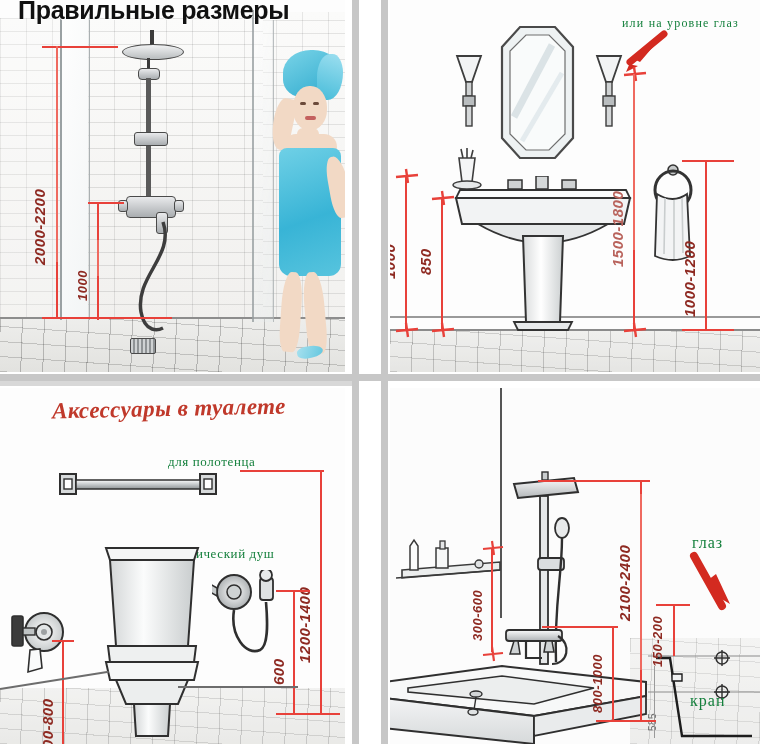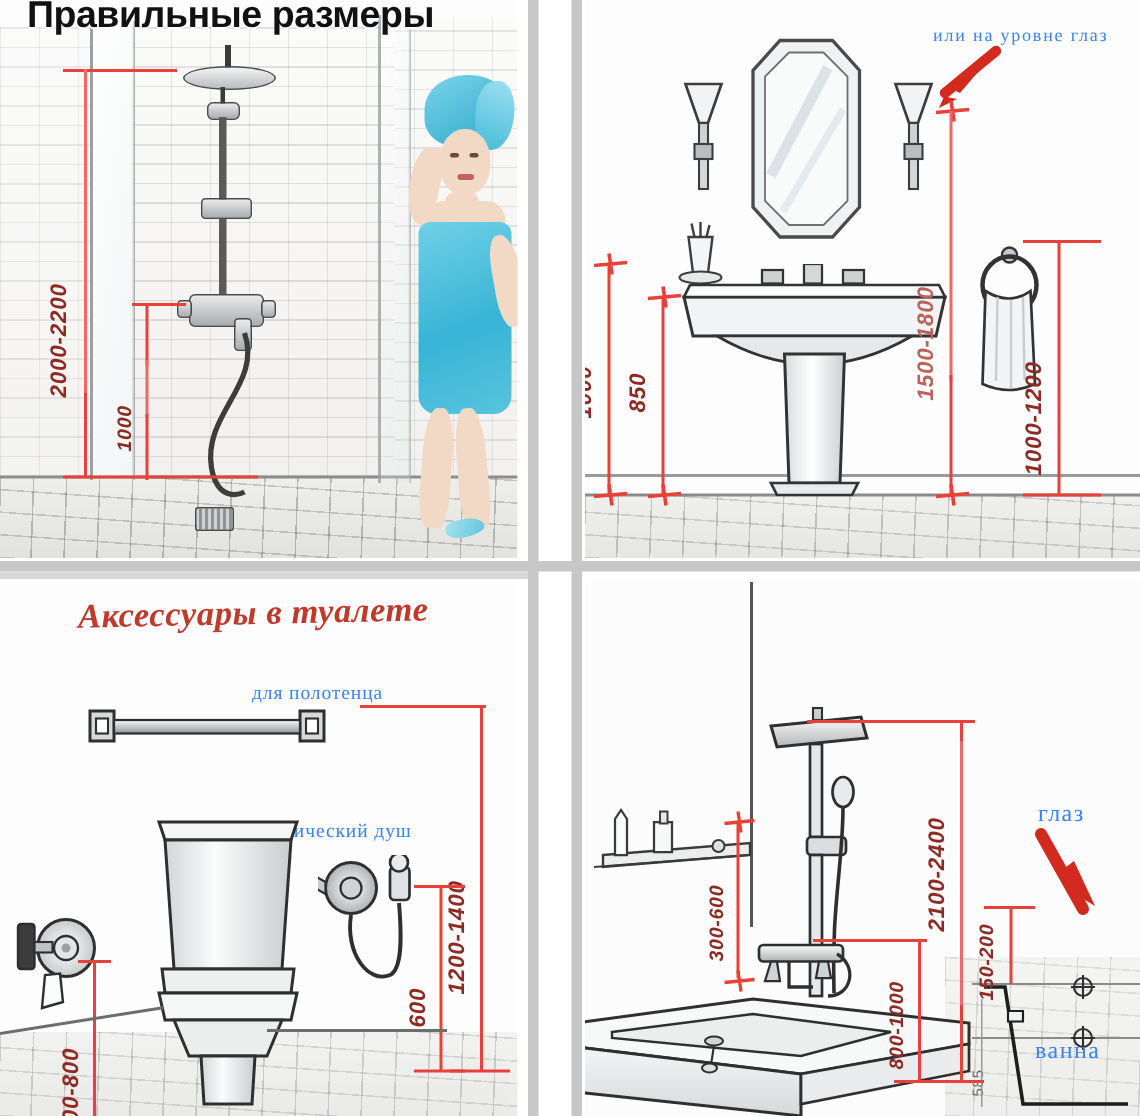--- a/index.html
+++ b/index.html
@@ -88,21 +88,21 @@
     white-space: nowrap;
     transform-origin: left bottom;
     transform: rotate(-90deg);
   }
   .dimlabel.sm { font-size: 13px; }
   .dimlabel.xs { font-size: 10px; color: #6b6b6b; font-style: normal; font-weight: normal; }
 
   .handwrite {
     position: absolute;
     font-family: "Liberation Serif", serif;
-    font-size: 14px; color: #3b82f6;
+    font-size: 14px; color: #15803d;
     letter-spacing: 0.6px; white-space: nowrap; text-align: right;
   }
   .handwrite.ltr { letter-spacing: 1.2px; }
 
   .arrow-red { position: absolute; }
 
   
   .skin  { position: absolute; background: #f2d9c5; }
   .towel { position: absolute; background: linear-gradient(135deg,#5ec8e0,#34b3d4); }
   .metal {
@@ -453,21 +453,21 @@
         <path d="M0 6 L112 6" stroke="#8b8b8b" stroke-width="1.2"></path>
         <path d="M0 42 L112 42" stroke="#8b8b8b" stroke-width="1.2"></path>
         <path d="M8 8 L22 8 L34 86 L104 86" stroke="#1d1d1d" stroke-width="2.4" fill="none"></path>
         <path d="M24 24 L34 24 L34 31 L24 31 Z" fill="#f0f1f1" stroke="#1d1d1d" stroke-width="1.4"></path>
         <circle cx="74" cy="8" r="6" fill="none" stroke="#2f2f2f" stroke-width="1.4"></circle>
         <path d="M66 8 L82 8 M74 0 L74 16" stroke="#2f2f2f" stroke-width="1.4"></path>
         <circle cx="74" cy="42" r="6" fill="none" stroke="#2f2f2f" stroke-width="1.4"></circle>
         <path d="M66 42 L82 42 M74 34 L74 50" stroke="#2f2f2f" stroke-width="1.4"></path>
       </svg>
     </div>
-    <div class="handwrite" style="left:300px;top:304px;font-size:16px;letter-spacing:1px;">ванна</div>
+    <div class="handwrite" style="left:300px;top:304px;font-size:16px;letter-spacing:1px;">кран</div>
     <div class="dimlabel xs" style="left:268px;top:332px;">585</div>
     <div class="inkline" style="left:264px;top:278px;width:1px;height:72px;background:#9a9a9a;"></div>
 
     <div class="handwrite" style="left:302px;top:146px;font-size:16px;letter-spacing:1px;">глаз</div>
     <svg class="arrow-red" style="left:296px;top:162px;" width="56" height="70">
       <path d="M6 4 L38 60 L34 48 L44 54 L30 24 L22 30 Z" fill="#d32a20"></path>
       <path d="M8 6 L36 56" stroke="#d32a20" stroke-width="8" stroke-linecap="round"></path>
     </svg>
 
     <div class="dim-h" style="left:148px;top:92px;width:112px;"></div>

